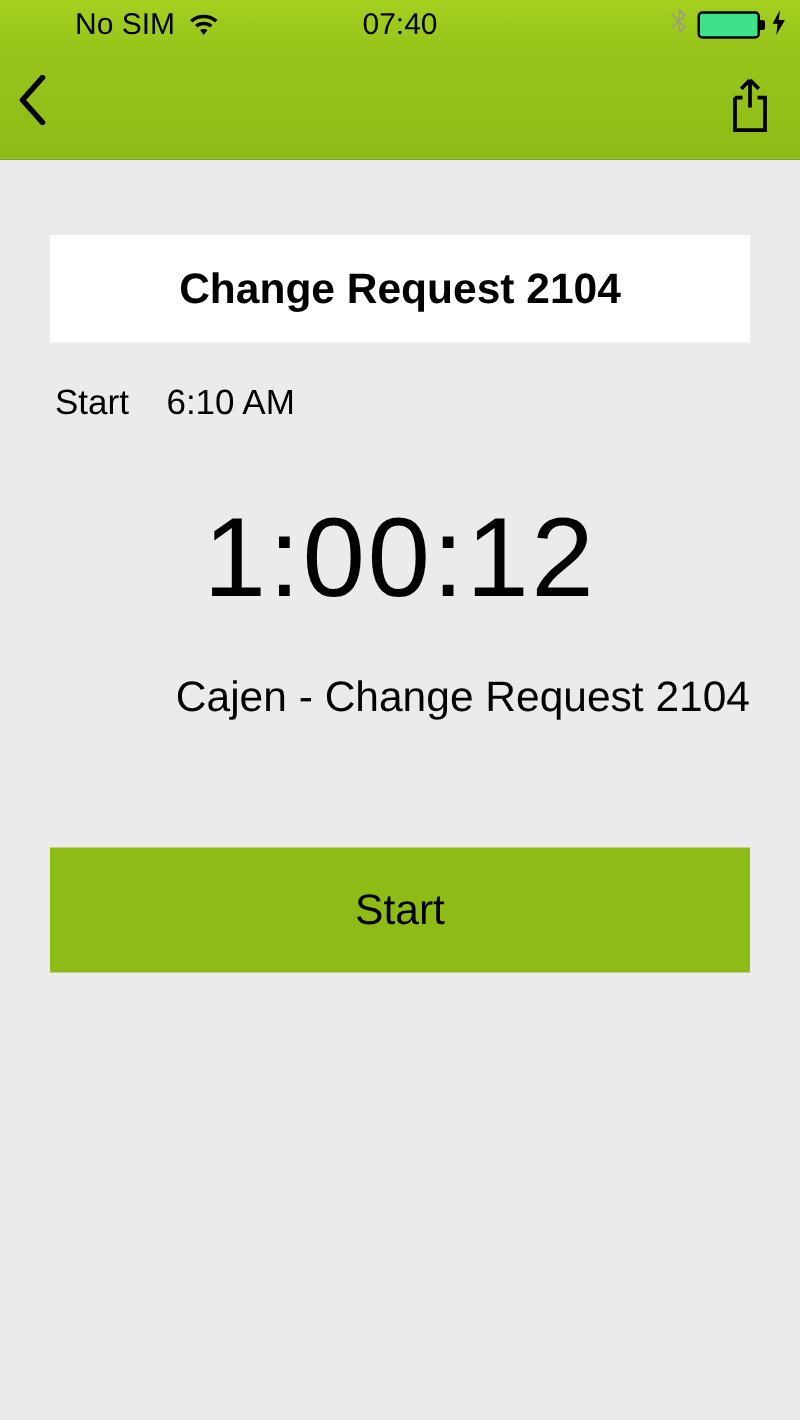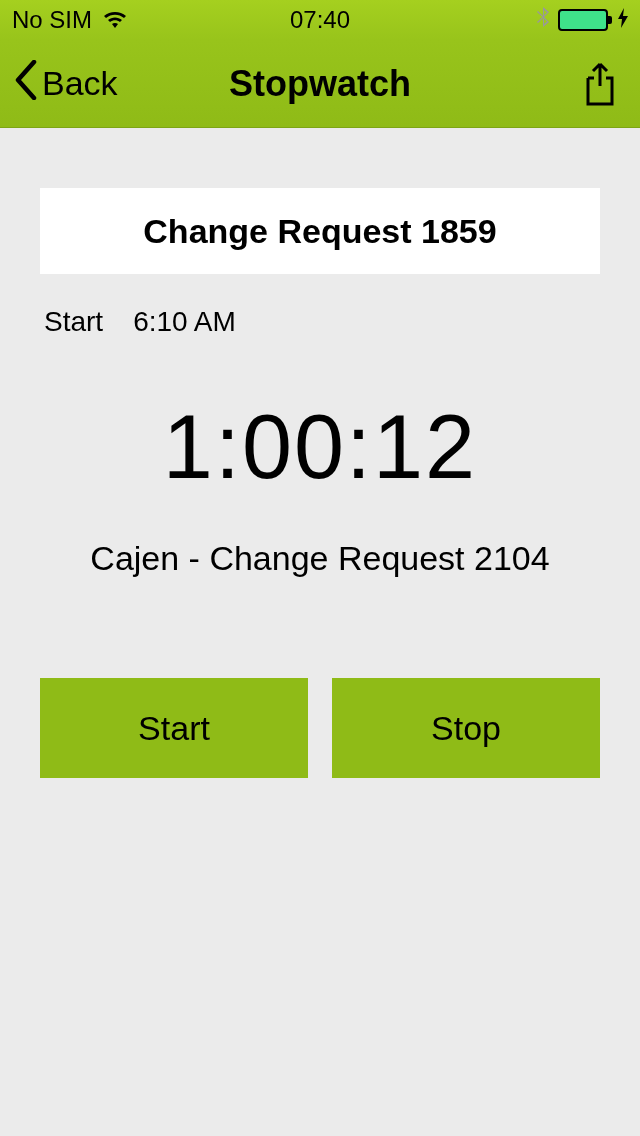--- a/index.html
+++ b/index.html
@@ -24,20 +24,21 @@
       align-items: center;
       justify-content: space-between;
       padding: 0 12px;
       font-size: 24px;
       color: #000;
     }
     .status-left {
       display: flex;
       align-items: center;
       gap: 10px;
+      margin-left: 48px;
     }
     .status-center {
       position: absolute;
       left: 50%;
       transform: translateX(-50%);
       font-weight: 400;
     }
     .status-right {
       display: flex;
       align-items: center;
@@ -138,20 +139,21 @@
     .timer-value {
       font-size: 90px;
       font-weight: 400;
       color: #000;
       letter-spacing: 2px;
     }
     .timer-label {
       font-size: 34px;
       color: #000;
       margin-top: 40px;
+      text-align: right;
     }
 
     .button-row {
       display: flex;
       gap: 24px;
       margin-top: 100px;
     }
     .action-button {
       flex: 1;
       height: 100px;
@@ -193,41 +195,38 @@
   </div>
 </div>
 
 <div class="nav-bar">
   <div class="back-button">
     <span class="back-chevron">
       <svg width="24" height="40" viewBox="0 0 24 40">
           <path d="M20 2 L4 20 L20 38" stroke="#000" stroke-width="4.5" fill="none" stroke-linecap="round" stroke-linejoin="round"></path>
         </svg>
     </span>
-    <span>Back</span>
-  </div>
-  <div class="nav-title">Stopwatch</div>
+  </div>
   <div class="share-button">
     <svg viewBox="0 0 40 44">
       <path d="M20 2 L20 24 M20 2 L13 9 M20 2 L27 9" stroke="#000" stroke-width="3" fill="none" stroke-linecap="butt"></path>
       <path d="M8 16 L8 42 L32 42 L32 16 L26 16 M14 16 L8 16" stroke="#000" stroke-width="3" fill="none"></path>
     </svg>
   </div>
 </div>
 
 <div class="content">
-  <div class="field-box">Change Request 1859</div>
+  <div class="field-box">Change Request 2104</div>
 
   <div class="start-time-row">
     <span>Start</span>
     <span>6:10 AM</span>
   </div>
 
   <div class="timer-block">
     <div class="timer-value">1:00:12</div>
     <div class="timer-label">Cajen - Change Request 2104</div>
   </div>
 
   <div class="button-row">
     <div class="action-button">Start</div>
-    <div class="action-button">Stop</div>
   </div>
 </div>
 
 </body></html>

